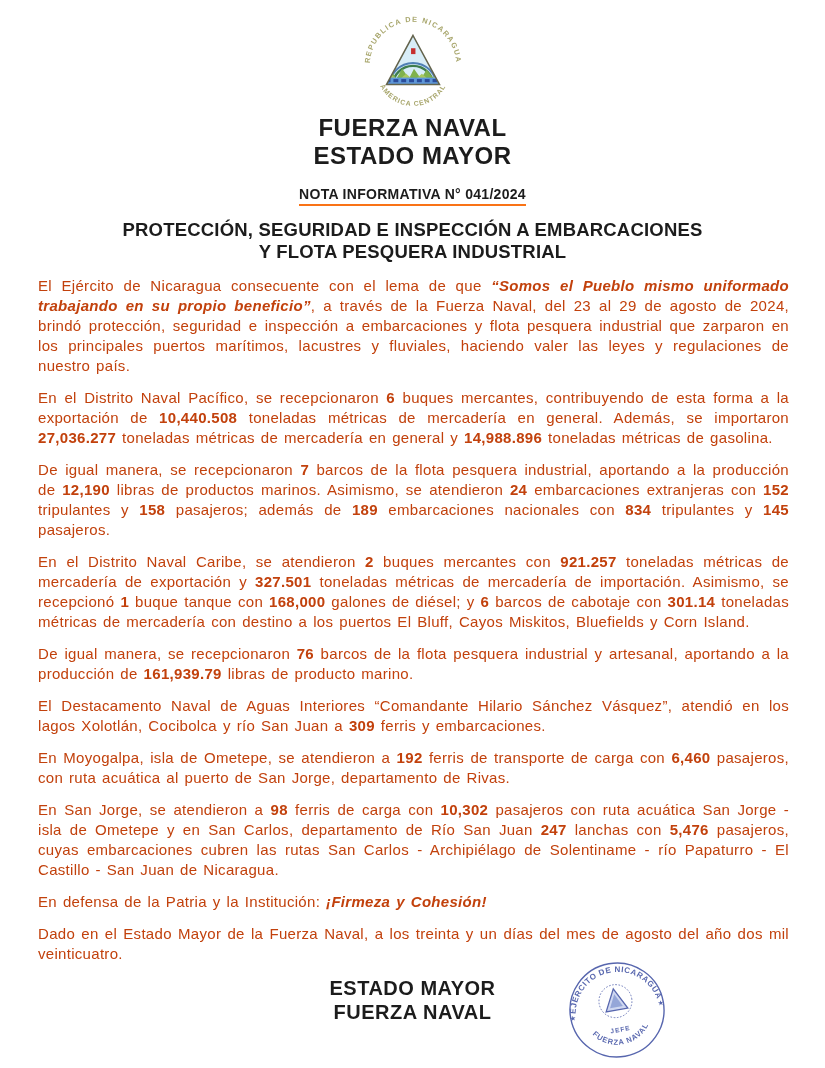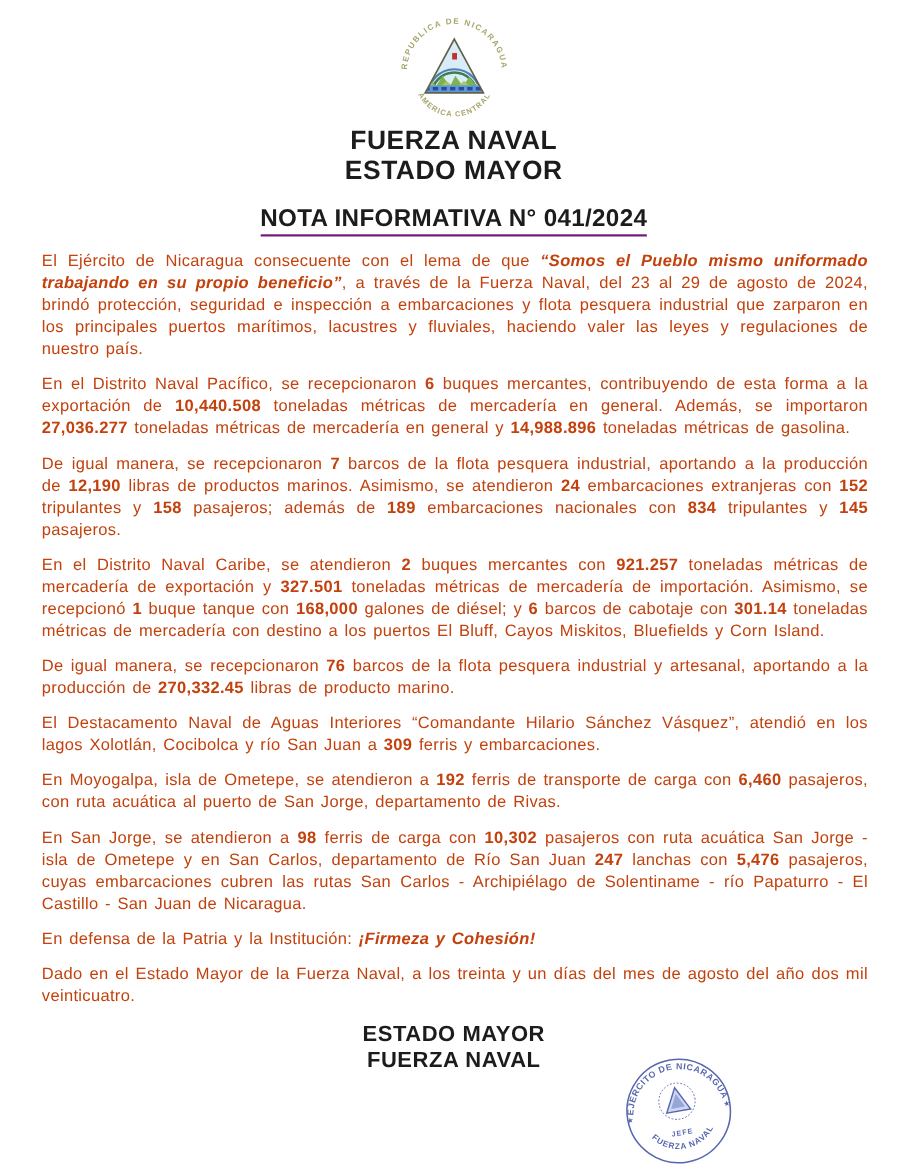--- a/index.html
+++ b/index.html
@@ -25,24 +25,24 @@
     color:#1c1c1c;
     letter-spacing:0.5px;
   }
   .nota-wrap{
     text-align:center;
     margin-top:15px;
   }
   .nota{
     display:inline-block;
     font-weight:bold;
-    font-size:22px;
+    font-size:14px;
     color:#1c1c1c;
     letter-spacing:0.3px;
-    border-bottom:2px solid #701a75;
+    border-bottom:2px solid #f97316;
     padding-bottom:2px;
   }
   .subject{
     text-align:center;
     margin-top:13px;
     font-weight:bold;
     font-size:18.5px;
     line-height:22px;
     color:#1c1c1c;
     letter-spacing:0.2px;
@@ -121,27 +121,31 @@
 
   <div class="title-block">
     <div>FUERZA NAVAL</div>
     <div>ESTADO MAYOR</div>
   </div>
 
   <div class="nota-wrap">
     <span class="nota">NOTA INFORMATIVA N° 041/2024</span>
   </div>
 
+  <div class="subject">
+    <div>PROTECCIÓN, SEGURIDAD E INSPECCIÓN A EMBARCACIONES</div>
+    <div>Y FLOTA PESQUERA INDUSTRIAL</div>
+  </div>
 
   <div class="body-text">
     <p>El Ejército de Nicaragua consecuente con el lema de que <span class="r-b r-i">“Somos el Pueblo mismo uniformado trabajando en su propio beneficio”</span>, a través de la Fuerza Naval, del 23 al 29 de agosto de 2024, brindó protección, seguridad e inspección a embarcaciones y flota pesquera industrial que zarparon en los principales puertos marítimos, lacustres y fluviales, haciendo valer las leyes y regulaciones de nuestro país.</p>
     <p>En el Distrito Naval Pacífico, se recepcionaron <span class="r-b">6</span> buques mercantes, contribuyendo de esta forma a la exportación de <span class="r-b">10,440.508</span> toneladas métricas de mercadería en general. Además, se importaron <span class="r-b">27,036.277</span> toneladas métricas de mercadería en general y <span class="r-b">14,988.896</span> toneladas métricas de gasolina.</p>
     <p>De igual manera, se recepcionaron <span class="r-b">7</span> barcos de la flota pesquera industrial, aportando a la producción de <span class="r-b">12,190</span> libras de productos marinos. Asimismo, se atendieron <span class="r-b">24</span> embarcaciones extranjeras con <span class="r-b">152</span> tripulantes y <span class="r-b">158</span> pasajeros; además de <span class="r-b">189</span> embarcaciones nacionales con <span class="r-b">834</span> tripulantes y <span class="r-b">145</span> pasajeros.</p>
     <p>En el Distrito Naval Caribe, se atendieron <span class="r-b">2</span> buques mercantes con <span class="r-b">921.257</span> toneladas métricas de mercadería de exportación y <span class="r-b">327.501</span> toneladas métricas de mercadería de importación. Asimismo, se recepcionó <span class="r-b">1</span> buque tanque con <span class="r-b">168,000</span> galones de diésel; y <span class="r-b">6</span> barcos de cabotaje con <span class="r-b">301.14</span> toneladas métricas de mercadería con destino a los puertos El Bluff, Cayos Miskitos, Bluefields y Corn Island.</p>
-    <p>De igual manera, se recepcionaron <span class="r-b">76</span> barcos de la flota pesquera industrial y artesanal, aportando a la producción de <span class="r-b">270,332.45</span> libras de producto marino.</p>
+    <p>De igual manera, se recepcionaron <span class="r-b">76</span> barcos de la flota pesquera industrial y artesanal, aportando a la producción de <span class="r-b">161,939.79</span> libras de producto marino.</p>
     <p>El Destacamento Naval de Aguas Interiores “Comandante Hilario Sánchez Vásquez”, atendió en los lagos Xolotlán, Cocibolca y río San Juan a <span class="r-b">309</span> ferris y embarcaciones.</p>
     <p>En Moyogalpa, isla de Ometepe, se atendieron a <span class="r-b">192</span> ferris de transporte de carga con <span class="r-b">6,460</span> pasajeros, con ruta acuática al puerto de San Jorge, departamento de Rivas.</p>
     <p>En San Jorge, se atendieron a <span class="r-b">98</span> ferris de carga con <span class="r-b">10,302</span> pasajeros con ruta acuática San Jorge - isla de Ometepe y en San Carlos, departamento de Río San Juan <span class="r-b">247</span> lanchas con <span class="r-b">5,476</span> pasajeros, cuyas embarcaciones cubren las rutas San Carlos - Archipiélago de Solentiname - río Papaturro - El Castillo - San Juan de Nicaragua.</p>
     <p>En defensa de la Patria y la Institución: <span class="r-b r-i">¡Firmeza y Cohesión!</span></p>
     <p>Dado en el Estado Mayor de la Fuerza Naval, a los treinta y un días del mes de agosto del año dos mil veinticuatro.</p>
   </div>
 
   <div class="footer-block">
     <div>ESTADO MAYOR</div>
     <div>FUERZA NAVAL</div>

